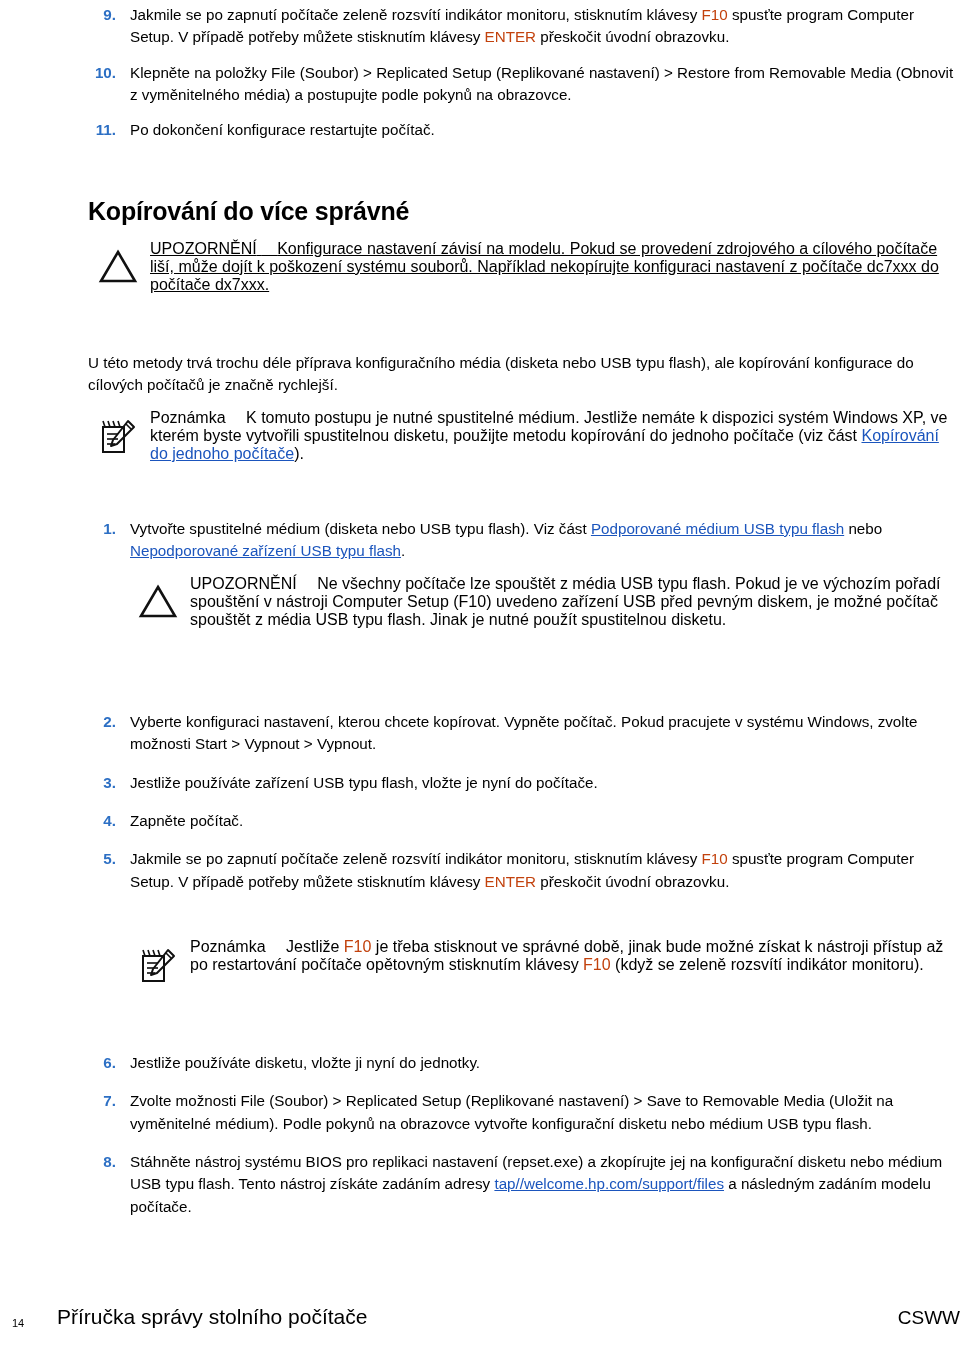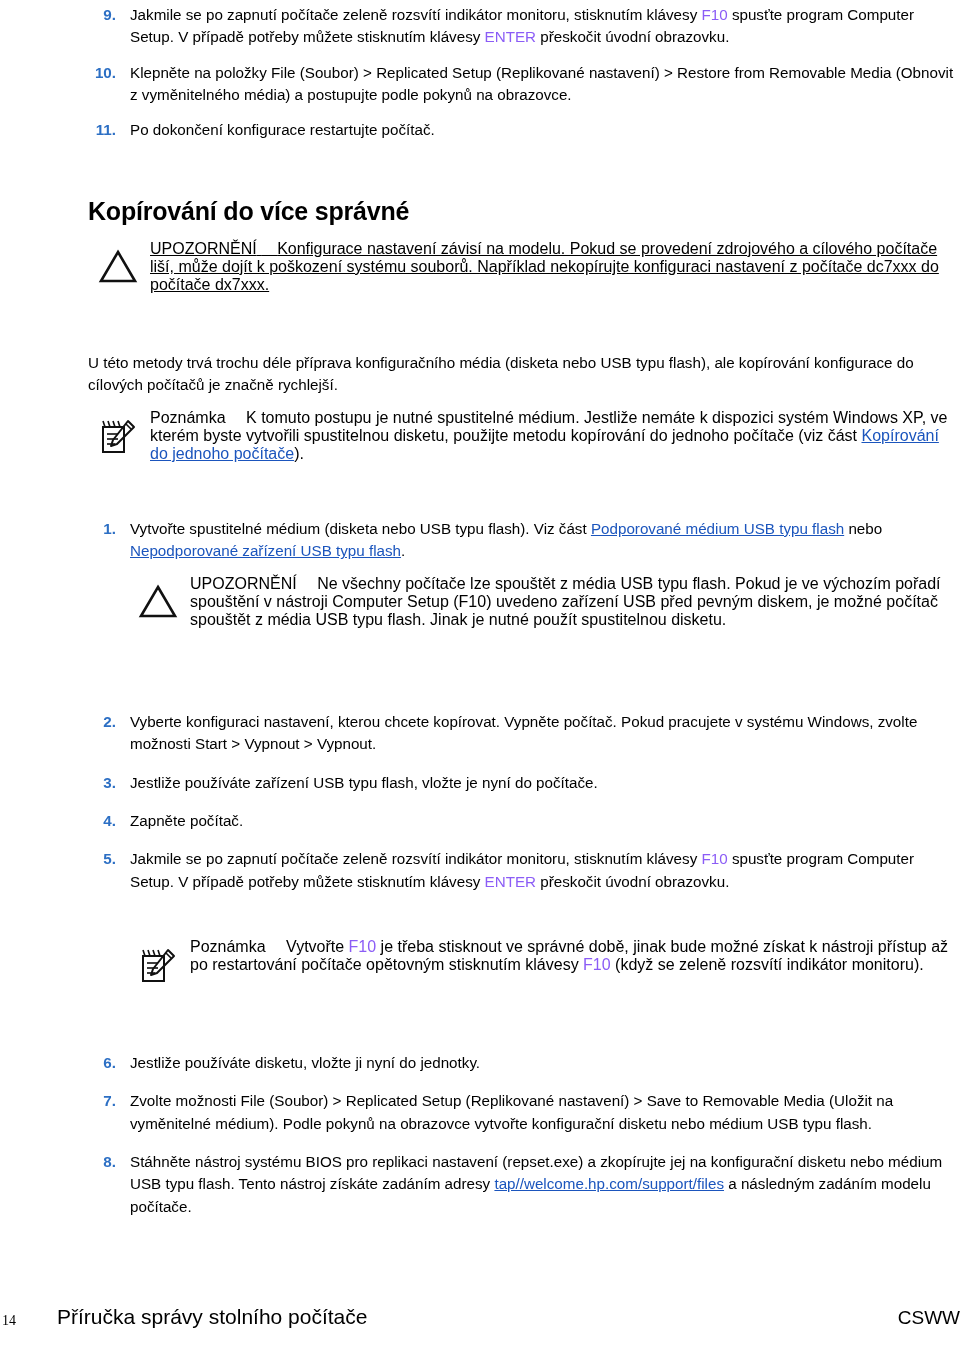--- a/index.html
+++ b/index.html
@@ -74,42 +74,41 @@
   .icon-outside {
     position: absolute;
     left: -52px;
     top: 8px;
     width: 44px;
     height: 40px;
   }
 
   
   b, .b { font-weight: normal; }
-  .key { color: #8b5cf6; }
+  .key { color: #c2410c; }
   .link {
     color: #1b55bd;
     text-decoration: underline;
     cursor: pointer;
   }
 
   
   .footer {
     position: absolute;
     left: 0;
     bottom: 0;
     width: 960px;
     height: 60px;
     font-size: 15px;
   }
   .footer .pagenum {
     position: absolute;
-    left: 2px;
+    left: 12px;
     bottom: 18px;
-    font-size: 14px;
-    font-family: Liberation Serif, serif;
+    font-size: 11px;
   }
   .footer .doctitle {
     position: absolute;
     left: 57px;
     bottom: 18px;
     font-size: 21px;
   }
   .footer .lang {
     position: absolute;
     right: 0;
@@ -248,21 +247,21 @@
           <line x1="17" y1="10" x2="15" y2="4" stroke="#111" stroke-width="1.6"></line>
           <line x1="22" y1="10" x2="20" y2="4" stroke="#111" stroke-width="1.6"></line>
           <polygon points="30,4 36,10 19,27 13,29 15,23" fill="none" stroke="#111" stroke-width="2" stroke-linejoin="round"></polygon>
           <line x1="28" y1="7" x2="33" y2="12" stroke="#111" stroke-width="1.6"></line>
         </svg>
       </div>
       <div class="rules-top"></div>
       <div class="inner">
         <div class="text">
           <span class="label">Poznámka</span>
-          <span class="rich">  <span>Vytvořte </span><span class="key">F10</span><span> je třeba stisknout ve správné době, jinak bude možné získat k nástroji přístup až po restartování počítače opětovným stisknutím klávesy </span><span class="key">F10</span><span> (když se zeleně rozsvítí indikátor monitoru).</span></span>
+          <span class="rich">  <span>Jestliže </span><span class="key">F10</span><span> je třeba stisknout ve správné době, jinak bude možné získat k nástroji přístup až po restartování počítače opětovným stisknutím klávesy </span><span class="key">F10</span><span> (když se zeleně rozsvítí indikátor monitoru).</span></span>
         </div>
       </div>
       <div class="rules-bottom"></div>
     </div>
   </div>
 
   <div class="abs" style="left:88px; top:1052px; width:872px;">
     <div class="oitem" style="padding-left:42px; margin-bottom:16px;">
       <span class="num" style="width:28px;">6.</span>
       <span class="body rich"><span>Jestliže používáte disketu, vložte ji nyní do jednotky.</span></span>

